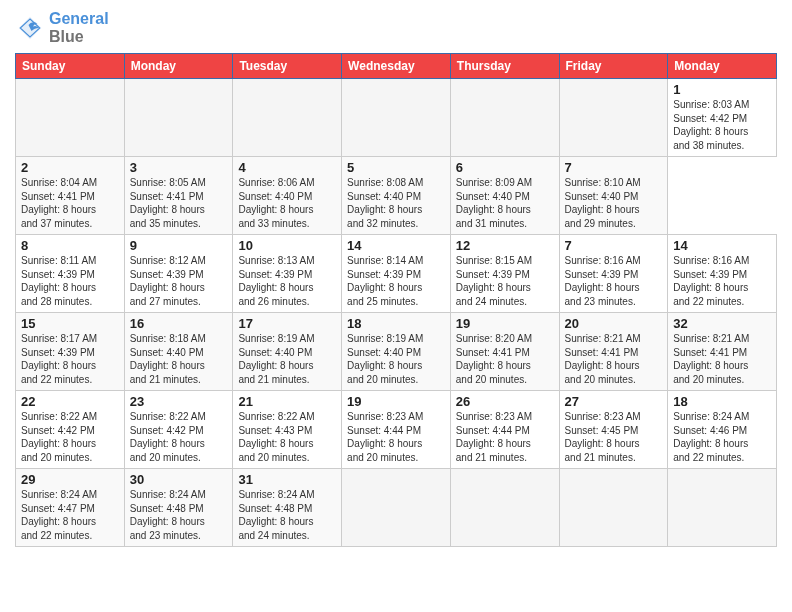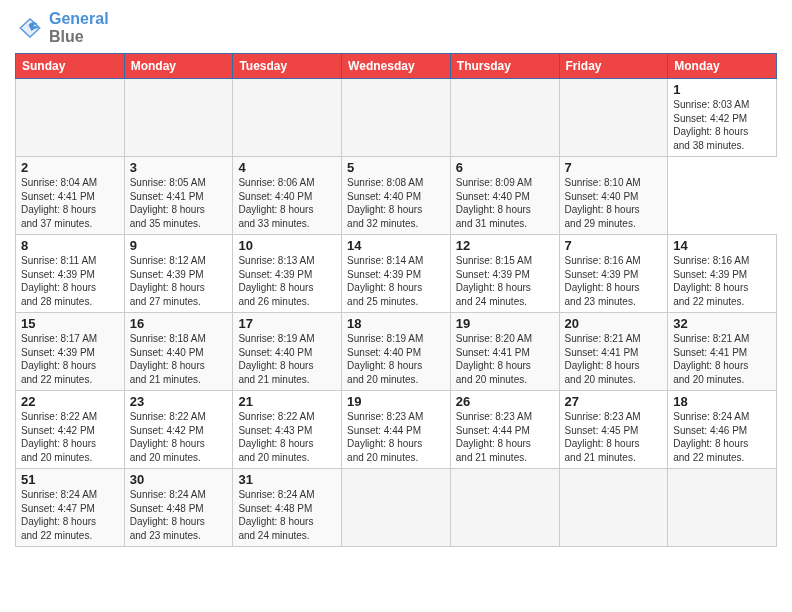--- a/index.html
+++ b/index.html
@@ -251,21 +251,21 @@
             <span class="day-num">27</span>
             <div class="day-info">Sunrise: 8:23 AM<br>Sunset: 4:45 PM<br>Daylight: 8 hours<br>and 21 minutes.</div>
           </td>
           <td>
             <span class="day-num">18</span>
             <div class="day-info">Sunrise: 8:24 AM<br>Sunset: 4:46 PM<br>Daylight: 8 hours<br>and 22 minutes.</div>
           </td>
         </tr>
         <tr>
           <td>
-            <span class="day-num">51</span>
+            <span class="day-num">29</span>
             <div class="day-info">Sunrise: 8:24 AM<br>Sunset: 4:47 PM<br>Daylight: 8 hours<br>and 22 minutes.</div>
           </td>
           <td>
             <span class="day-num">30</span>
             <div class="day-info">Sunrise: 8:24 AM<br>Sunset: 4:48 PM<br>Daylight: 8 hours<br>and 23 minutes.</div>
           </td>
           <td>
             <span class="day-num">31</span>
             <div class="day-info">Sunrise: 8:24 AM<br>Sunset: 4:48 PM<br>Daylight: 8 hours<br>and 24 minutes.</div>
           </td>

